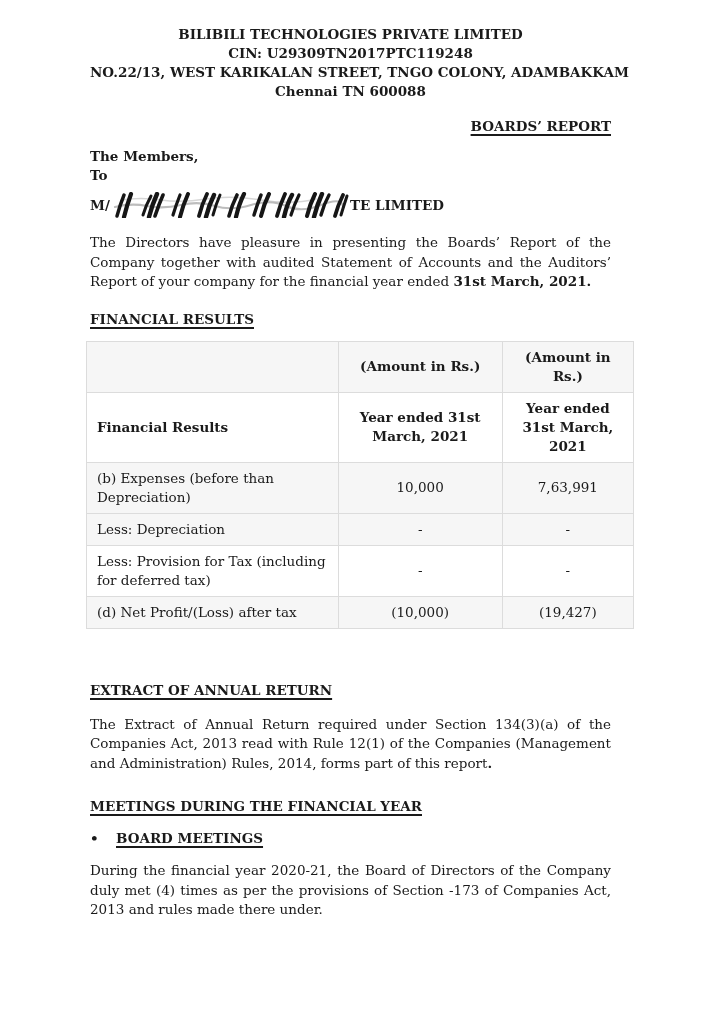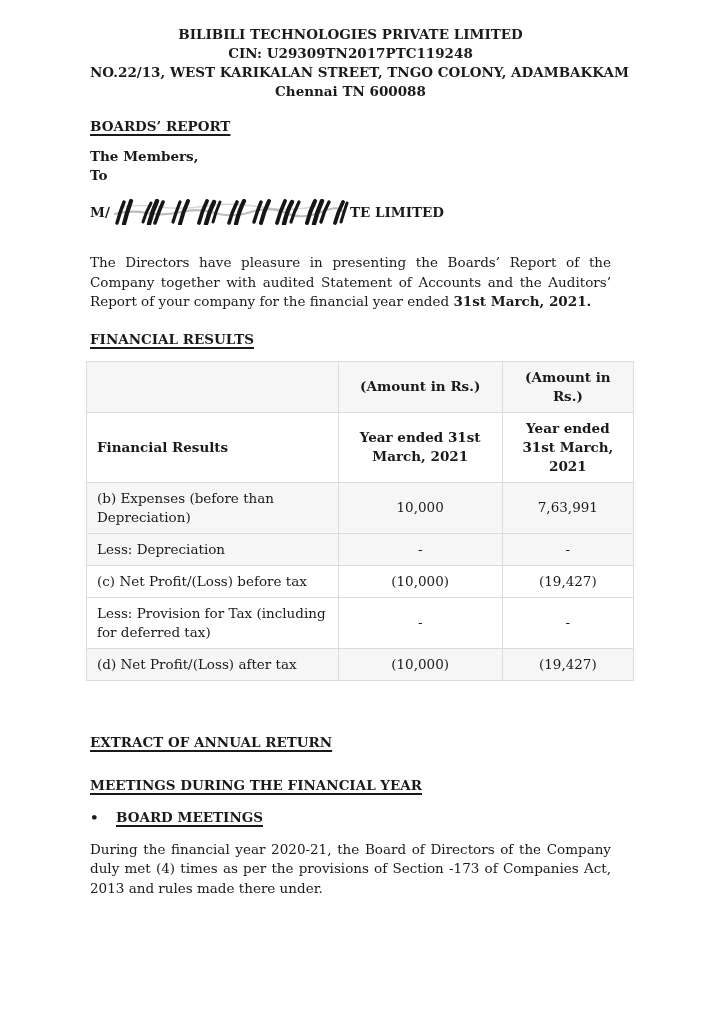--- a/index.html
+++ b/index.html
@@ -12,32 +12,32 @@
   }
   .page {
     width:701px; height:1024px;
     padding:25px 90px 0 90px;
     overflow:hidden;
     background:#ffffff;
   }
   .doc-header { text-align:center; font-weight:bold; font-size:13.5px; line-height:19px; }
   .doc-header div { white-space:nowrap; }
   .report-title {
-    margin-top:16px; text-align:left;
+    margin-top:16px; text-align:right;
     font-size:13.5px; font-weight:bold; line-height:19px;
   }
   .u {
     text-decoration:underline;
     text-decoration-thickness:1.5px;
     text-underline-offset:3px;
   }
   .salutation { margin-top:11px; font-weight:bold; font-size:13.5px; line-height:19px; }
-  .addressee { margin-top:14px; font-weight:bold; font-size:13.5px; line-height:26px; white-space:nowrap; }
+  .addressee { margin-top:7px; font-weight:bold; font-size:13.5px; line-height:26px; white-space:nowrap; }
   .scribble { display:inline-block; width:238px; height:26px; vertical-align:-8px; margin:0 1px 0 1px; }
-  .para { margin-top:28px; font-size:13.5px; line-height:19.5px; text-align:justify; }
+  .para { margin-top:15px; font-size:13.5px; line-height:19.5px; text-align:justify; }
   .section-heading { margin-top:16px; font-size:13.5px; font-weight:bold; line-height:19px; }
   .gap-lg { margin-top:52px; }
 
   table.fin-table {
     margin-top:12px;
     width:548px; margin-left:-4px;
     border-collapse:collapse;
     font-size:13.5px;
     padding-left:37px;
   }
@@ -136,40 +136,36 @@
       <td>(b) Expenses (before than Depreciation)</td>
       <td class="c">10,000</td>
       <td class="c">7,63,991</td>
     </tr>
     <tr class="shaded">
       <td>Less: Depreciation</td>
       <td class="c">-</td>
       <td class="c">-</td>
     </tr>
     <tr>
-      <td>(c) Net Profit/(Loss) before tax</td>
-      <td class="c">(10,000)</td>
-      <td class="c">(19,427)</td>
-    </tr>
-    <tr>
       <td>Less: Provision for Tax (including for deferred tax)</td>
       <td class="c">-</td>
       <td class="c">-</td>
     </tr>
     <tr class="shaded">
       <td>(d) Net Profit/(Loss) after tax</td>
       <td class="c">(10,000)</td>
       <td class="c">(19,427)</td>
     </tr>
   </tbody>
     </table>
 
   <div class="section-heading gap-lg">
     <span class="u">EXTRACT OF ANNUAL RETURN</span>
   </div>
+  <p class="para"><span>The Extract of Annual Return required under Section 134(3)(a) of the Companies Act, 2013 read with Rule 12(1) of the Companies (Management and Administration) Rules, 2014, forms part of this report</span><strong>.</strong></p>
 
   <div class="section-heading" style="margin-top:24px;">
     <span class="u">MEETINGS DURING THE FINANCIAL YEAR</span>
   </div>
 
   <div class="bullet-heading">
     <span class="bullet-glyph">•</span>
     <span class="bullet-text u">BOARD MEETINGS</span>
   </div>
 

